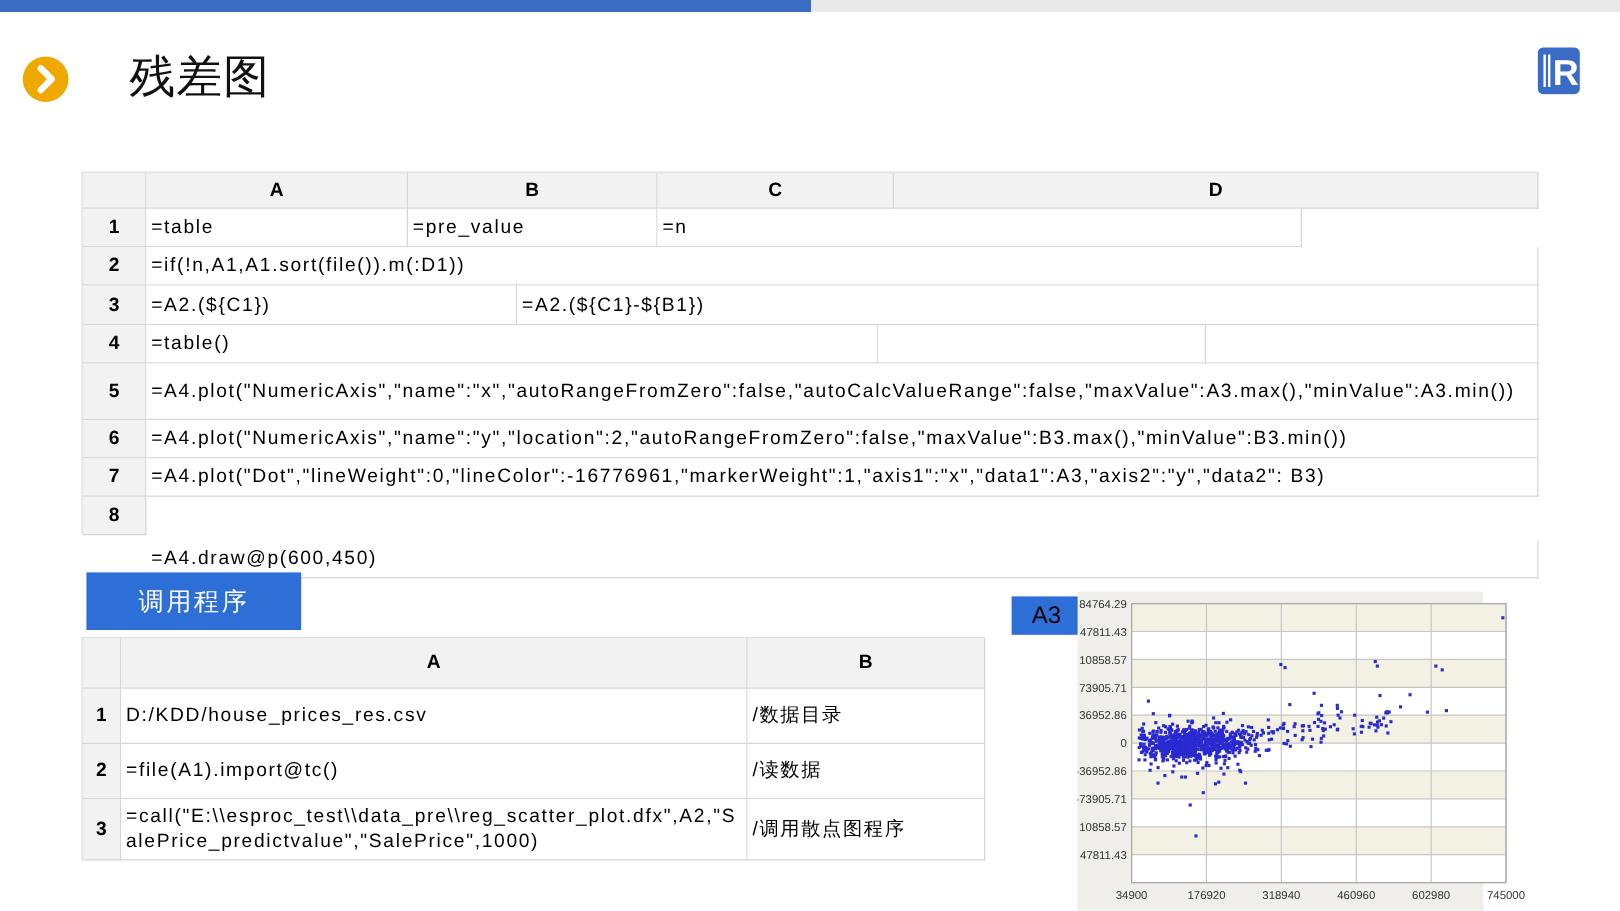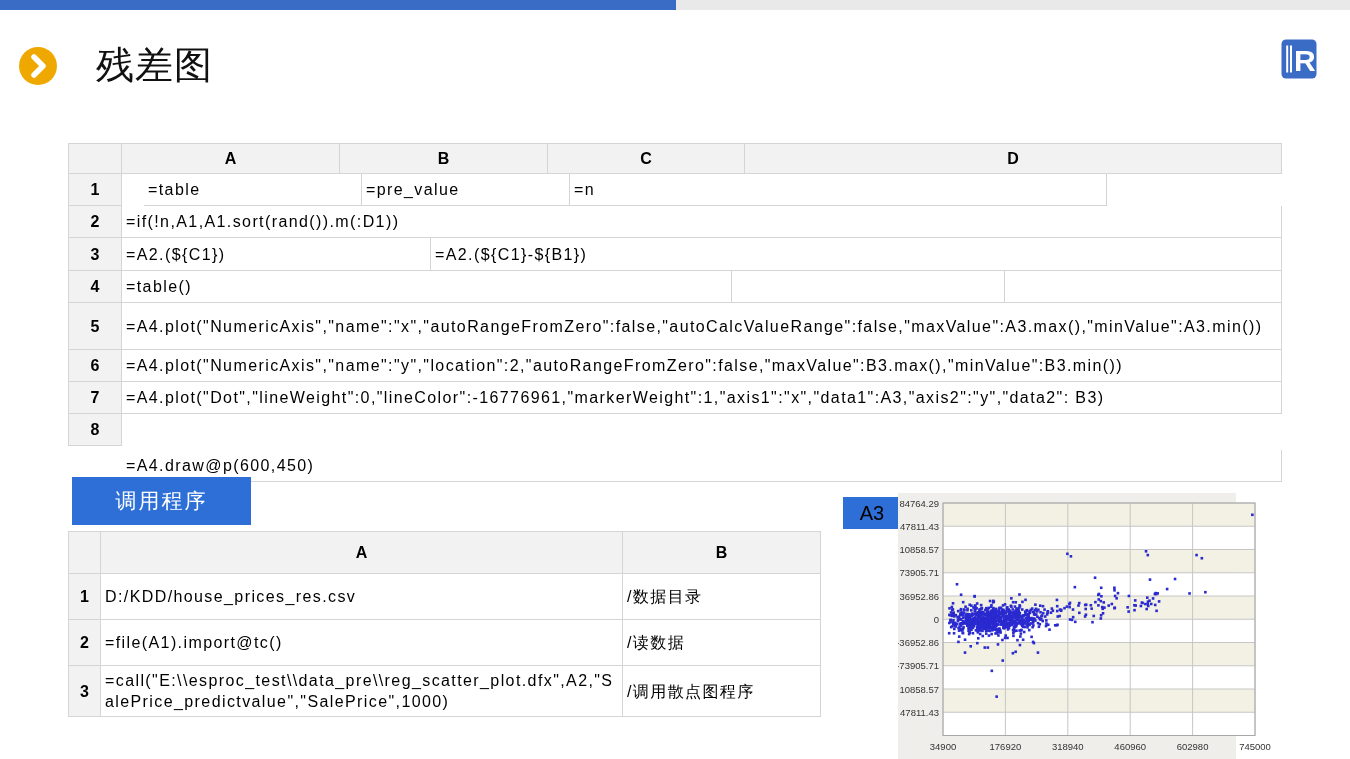--- a/index.html
+++ b/index.html
@@ -5,21 +5,21 @@
   html,body{margin:0;padding:0;}
   body{
     width:1350px;height:759px;position:relative;overflow:hidden;
     background:#ffffff;font-family:"Liberation Sans",sans-serif;color:#000;
   }
   
   .bar-blue{position:absolute;left:0;top:0;width:676px;height:10px;background:#3a6cc6;}
   .bar-gray{position:absolute;left:676px;top:0;width:674px;height:10px;background:#e9e9e9;}
   
   .title-icon{position:absolute;left:18px;top:46px;width:40px;height:40px;}
-  .page-title{position:absolute;left:96px;top:42px;font-size:38px;line-height:46px;color:#111;letter-spacing:1px;}
+  .page-title{position:absolute;left:108px;top:42px;font-size:38px;line-height:46px;color:#111;letter-spacing:1px;}
   .logo{position:absolute;left:1281px;top:39px;width:36px;height:40px;}
   
   .grid{position:absolute;border-left:1px solid #d5d5d5;border-top:1px solid #d5d5d5;background:#fff;}
   .trow{display:flex;}
   .tcell{
     box-sizing:border-box;border-right:1px solid #d5d5d5;border-bottom:1px solid #d5d5d5;
     display:flex;align-items:center;padding:0 0 0 4px;font-size:16px;letter-spacing:1.4px;
     overflow:hidden;word-break:break-all;line-height:21px;background:#fff;
   }
   .k-ch,.k-corner,.k-rh{background:#f2f2f2;font-weight:bold;justify-content:center;padding:0;letter-spacing:0;}
@@ -60,27 +60,27 @@
 <div id="main-table" class="grid">
     <div class="trow" style="height: 30px;">
       <div class="tcell k-corner" style="width: 53px; height: 30px;"></div>
       <div class="tcell k-ch" style="width: 218px; height: 30px;">A</div>
       <div class="tcell k-ch" style="width: 208px; height: 30px;">B</div>
       <div class="tcell k-ch" style="width: 197px; height: 30px;">C</div>
       <div class="tcell k-ch" style="width: 537px; height: 30px;">D</div>
     </div>
     <div class="trow" style="height: 32px;">
       <div class="tcell k-rh" style="width: 53px; height: 32px;">1</div>
-      <div class="tcell" style="width: 218px; height: 32px; margin-left: 22px;">=table</div>
+      <div class="tcell" style="width: 218px; height: 32px;">=table</div>
       <div class="tcell" style="width: 208px; height: 32px;">=pre_value</div>
       <div class="tcell" style="width: 537px; height: 32px;">=n</div>
     </div>
     <div class="trow" style="height: 32px;">
       <div class="tcell k-rh" style="width: 53px; height: 32px;">2</div>
-      <div class="tcell" style="width: 1160px; height: 32px;">=if(!n,A1,A1.sort(rand()).m(:D1))</div>
+      <div class="tcell" style="width: 1160px; height: 32px;">=if(!n,A1,A1.sort(file()).m(:D1))</div>
     </div>
     <div class="trow" style="height: 33px;">
       <div class="tcell k-rh" style="width: 53px; height: 33px;">3</div>
       <div class="tcell" style="width: 309px; height: 33px;">=A2.(${C1})</div>
       <div class="tcell" style="width: 851px; height: 33px;">=A2.(${C1}-${B1})</div>
     </div>
     <div class="trow" style="height: 32px;">
       <div class="tcell k-rh" style="width: 53px; height: 32px;">4</div>
       <div class="tcell" style="width: 610px; height: 32px;">=table()</div>
       <div class="tcell" style="width: 273px; height: 32px;"></div>

